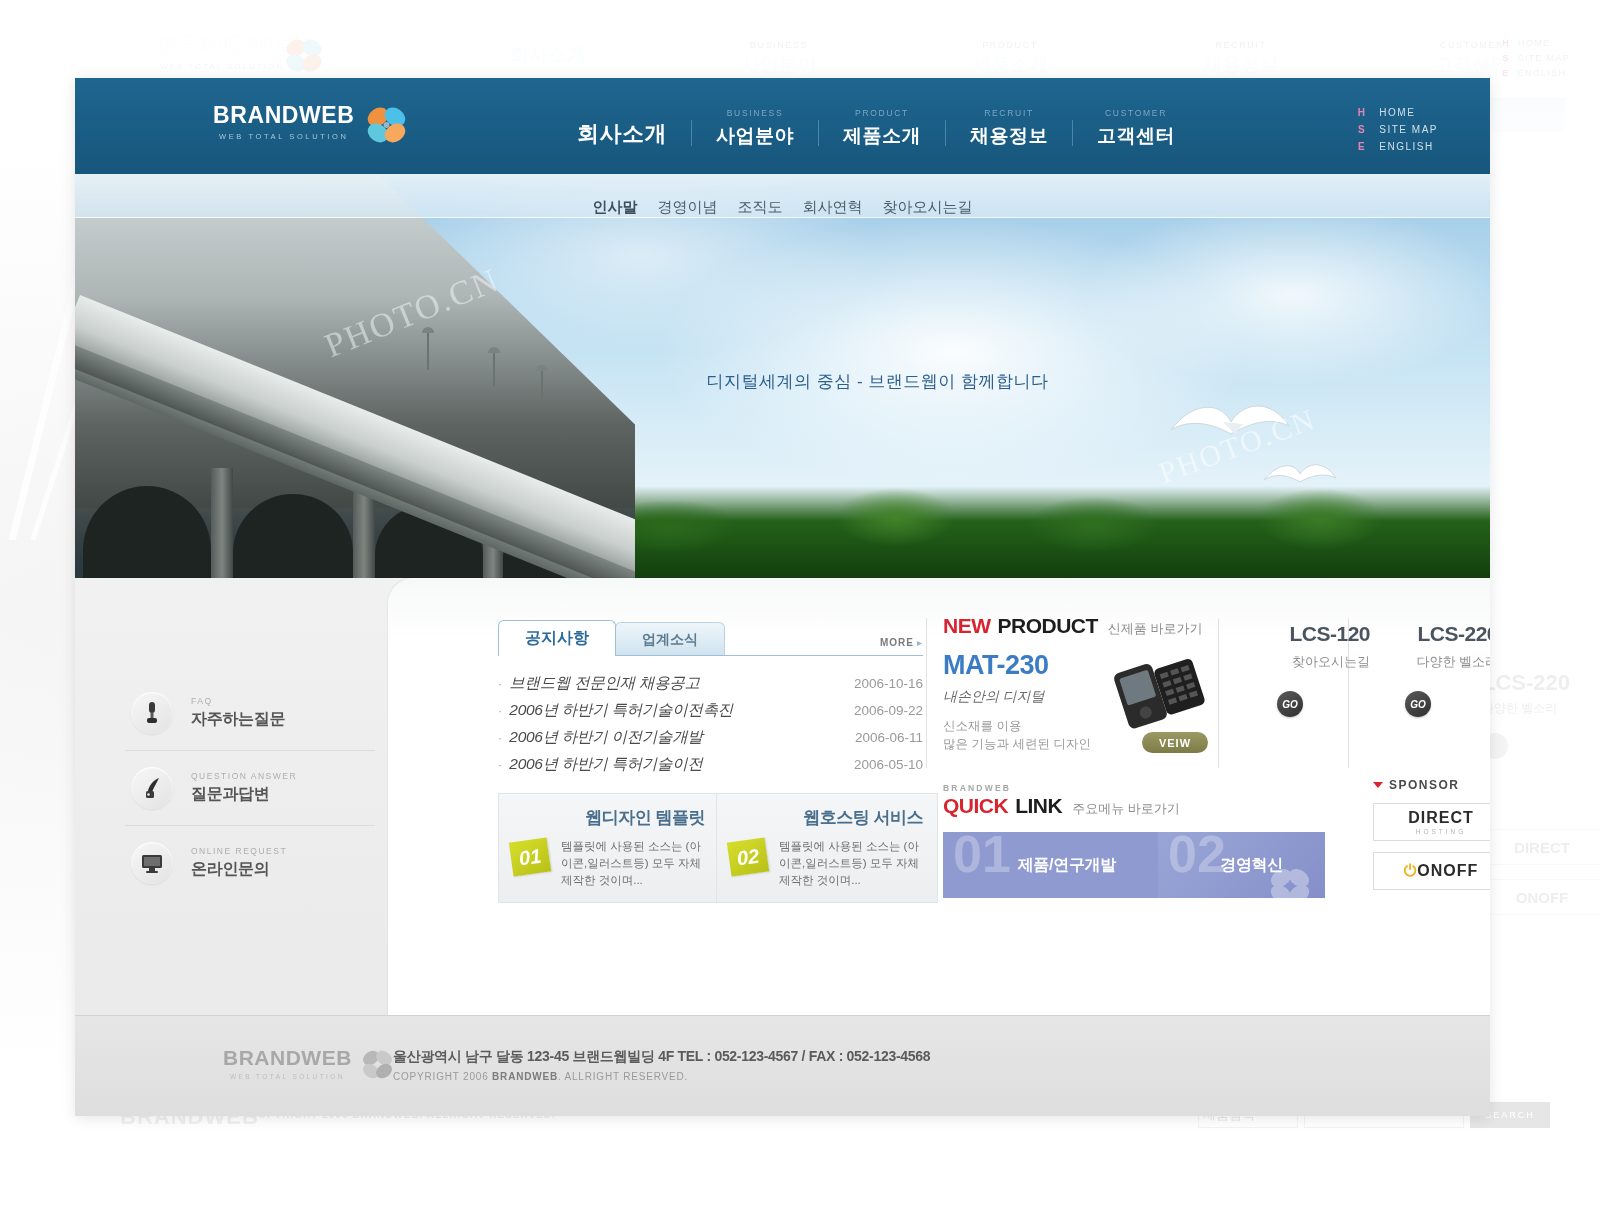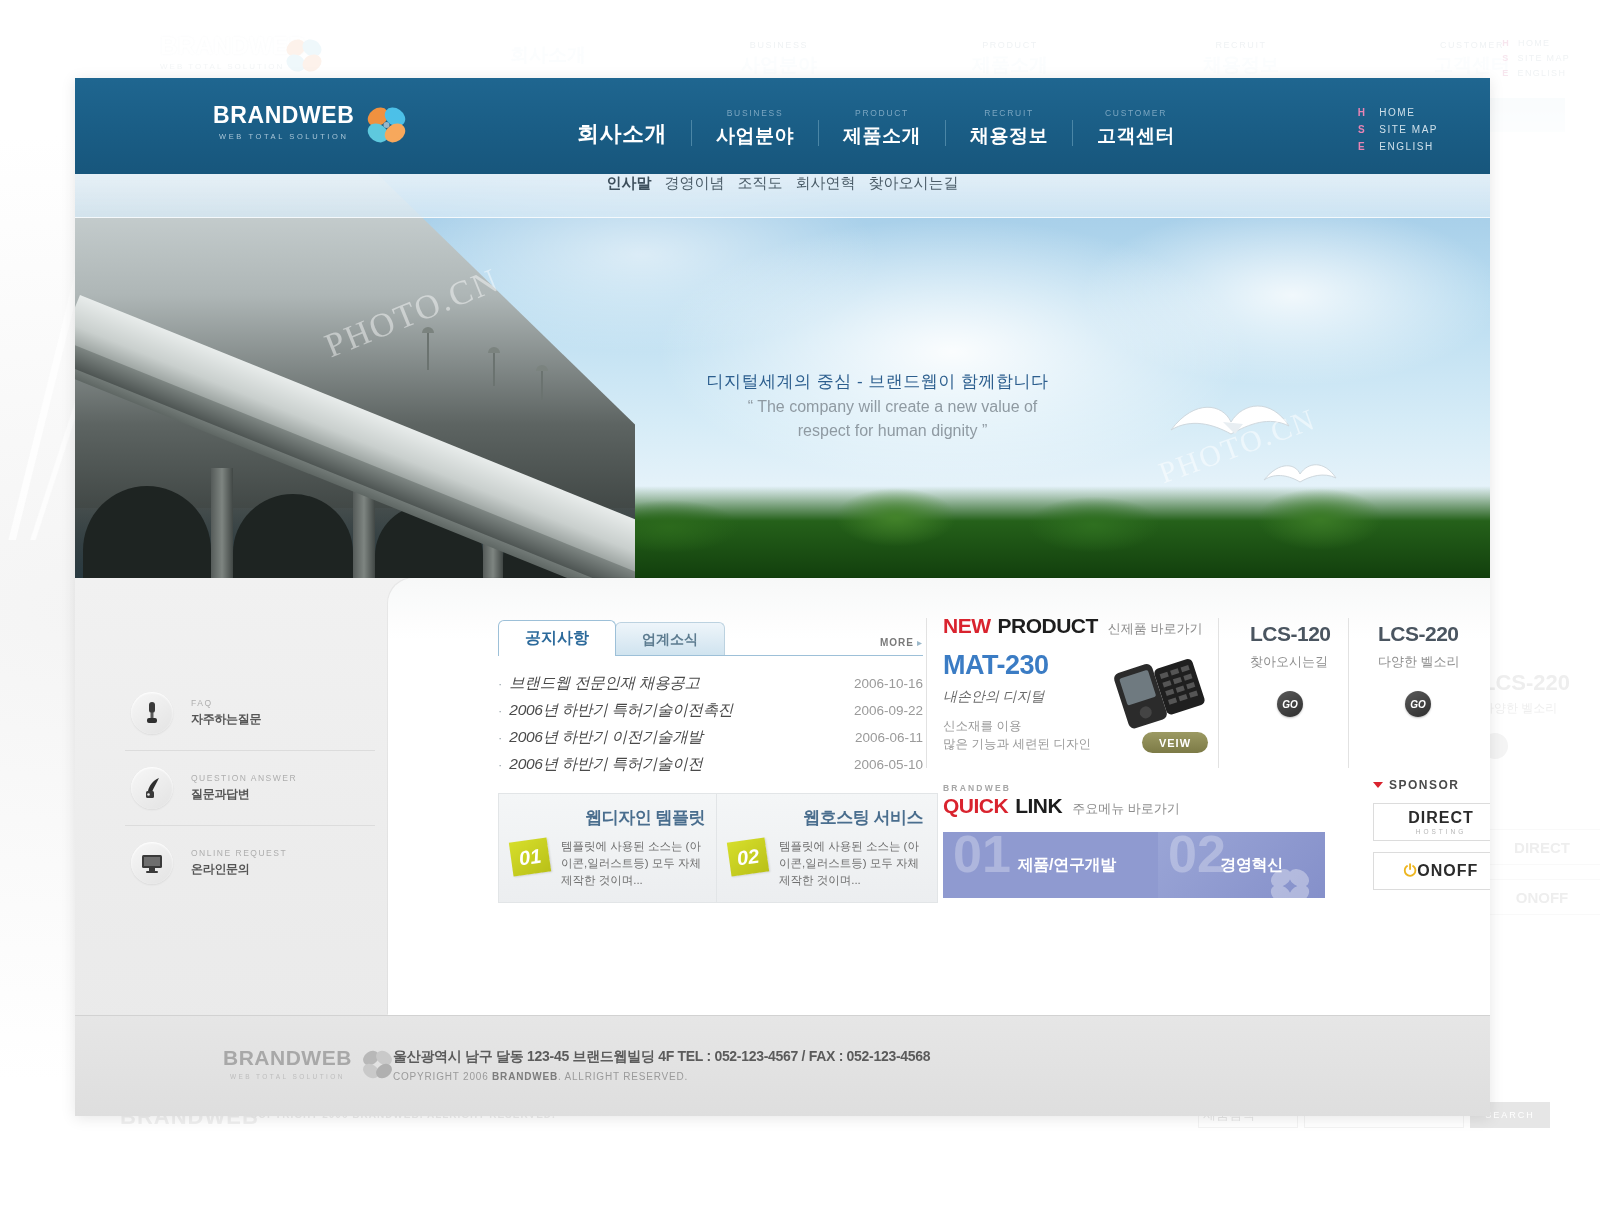--- a/index.html
+++ b/index.html
@@ -168,21 +168,21 @@
   .side-item { display:flex; align-items:center; padding:16px 0 16px 6px; cursor:pointer;}
   .side-item + .side-item { border-top:1px solid #dcdcdc; }
   .side-ico {
     width:42px; height:42px; border-radius:50%;
     background:linear-gradient(145deg,#f7f7f7,#e3e3e3);
     box-shadow:inset 0 1px 2px #fff, 0 1px 2px rgba(0,0,0,.08);
     display:flex; align-items:center; justify-content:center; flex:0 0 42px;
   }
   .side-tx { margin-left:18px; }
   .side-en { font-size:8.5px; letter-spacing:1.5px; color:#aeaeae; text-transform:uppercase;}
-  .side-kr { font-size:12px; font-weight:bold; color:#555; margin-top:3px; letter-spacing:-.3px;}
+  .side-kr { font-size:16px; font-weight:bold; color:#555; margin-top:3px; letter-spacing:-.3px;}
 
   
   .panel {
     position:absolute; left:313px; top:0; width:1102px; height:437px;
     background:linear-gradient(180deg,#f7f8f8 0%, #ffffff 14%, #ffffff 100%);
     border-top-left-radius:26px;
     box-shadow:-1px -1px 0 rgba(0,0,0,.04);
   }
 
   
@@ -219,21 +219,21 @@
   .np-slogan { font-size:14px; color:#6b6b6b; margin-top:7px; font-family:"Liberation Serif",serif; font-style:italic;}
   .np-desc { font-size:12.5px; color:#9a9a9a; margin-top:11px; line-height:18px;}
   .np-phone { position:absolute; right:-10px; top:38px; width:110px; height:78px;}
   .np-view {
     position:absolute; right:0; top:118px; width:66px; height:21px; border-radius:11px;
     background:linear-gradient(180deg,#9c9a63,#7c7a46);
     color:#fff; font-size:11px; font-weight:bold; letter-spacing:1px;
     display:flex; align-items:center; justify-content:center; cursor:pointer;
   }
 
-  .lcs { position:absolute; top:44px; width:120px; text-align:left;}
+  .lcs { position:absolute; top:44px; width:120px; text-align:right;}
   .lcs .m { font-size:21px; font-weight:bold; color:#4a5560; letter-spacing:-.5px;}
   .lcs .d { font-size:13px; color:#8e8e8e; margin-top:7px;}
   .lcs .go {
     width:26px; height:26px; border-radius:50%; margin-top:20px; margin-left:27px;
     background:linear-gradient(150deg,#5a5a5a,#2e2e2e);
     color:#fff; font-size:10px; font-weight:bold; font-style:italic;
     display:flex;align-items:center;justify-content:center; cursor:pointer;
     box-shadow:0 1px 2px rgba(0,0,0,.25);
   }
 
@@ -462,29 +462,25 @@
         <svg width="80" height="44" viewBox="0 0 80 44">
           <path d="M4 28 C20 8, 36 12, 40 22 C48 10, 64 8, 76 26 C64 20, 50 24, 40 30 C30 24, 16 20, 4 28 Z" fill="#ffffff" stroke="#cfd8de" stroke-width="1"></path>
         </svg>
       </div>
 
       <div class="wm1">PHOTO.CN</div>
       <div class="wm2">PHOTO.CN</div>
 
       <div class="hero-text">
         <div class="hero-kr">디지털세계의 중심 - 브랜드웹이 함께합니다</div>
-        <div class="hero-quote">
-          <div>“ The company will create a new value of</div>
-          <div>respect for human dignity ”</div>
-        </div>
       </div>
 
       <div style="position:absolute;left:0;top:0;width:100%;height:44px;
            background:linear-gradient(180deg, rgba(232,242,249,.92), rgba(214,233,245,.78));
-           display:flex;align-items:flex-start;justify-content:center;gap:13px;
+           display:flex;align-items:flex-end;justify-content:center;gap:20px;
            border-bottom:1px solid rgba(255,255,255,.6);">
         <span style="font-size:15px;font-weight:bold;color:#3d4f5c;cursor:pointer;">인사말</span>
         <span style="font-size:15px;color:#4a5c68;cursor:pointer;">경영이념</span>
         <span style="font-size:15px;color:#4a5c68;cursor:pointer;">조직도</span>
         <span style="font-size:15px;color:#4a5c68;cursor:pointer;">회사연혁</span>
         <span style="font-size:15px;color:#4a5c68;cursor:pointer;">찾아오시는길</span>
       </div>
     </div>
 
     <div id="body-area">

